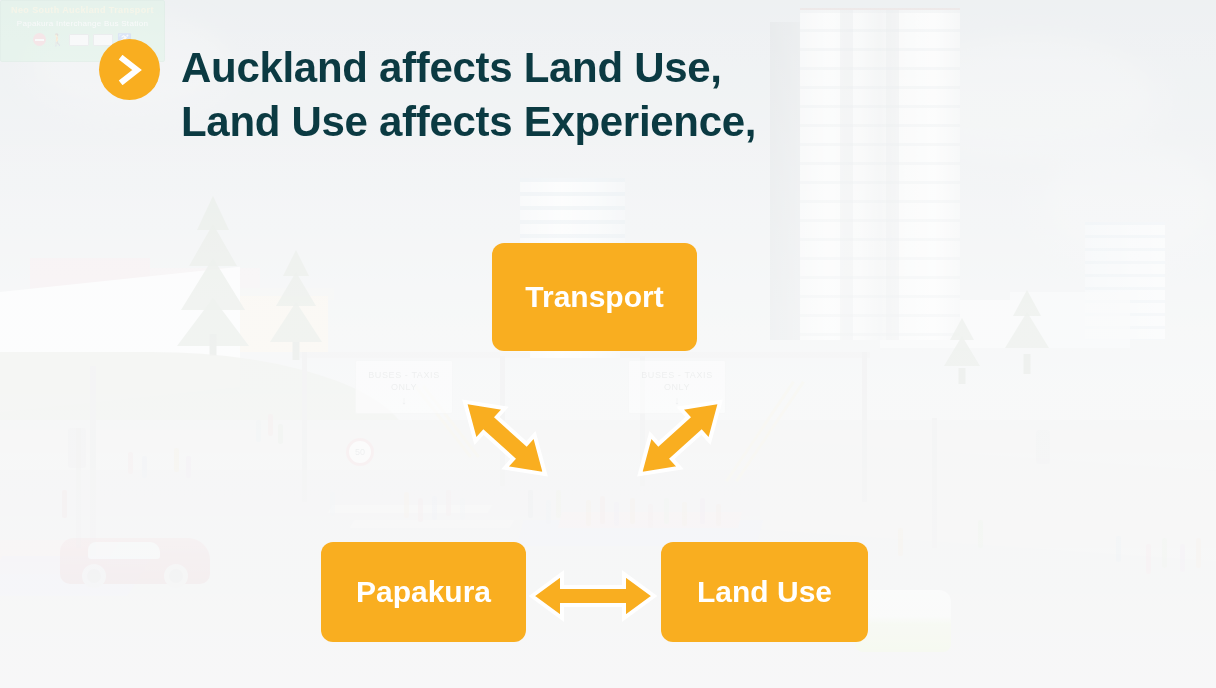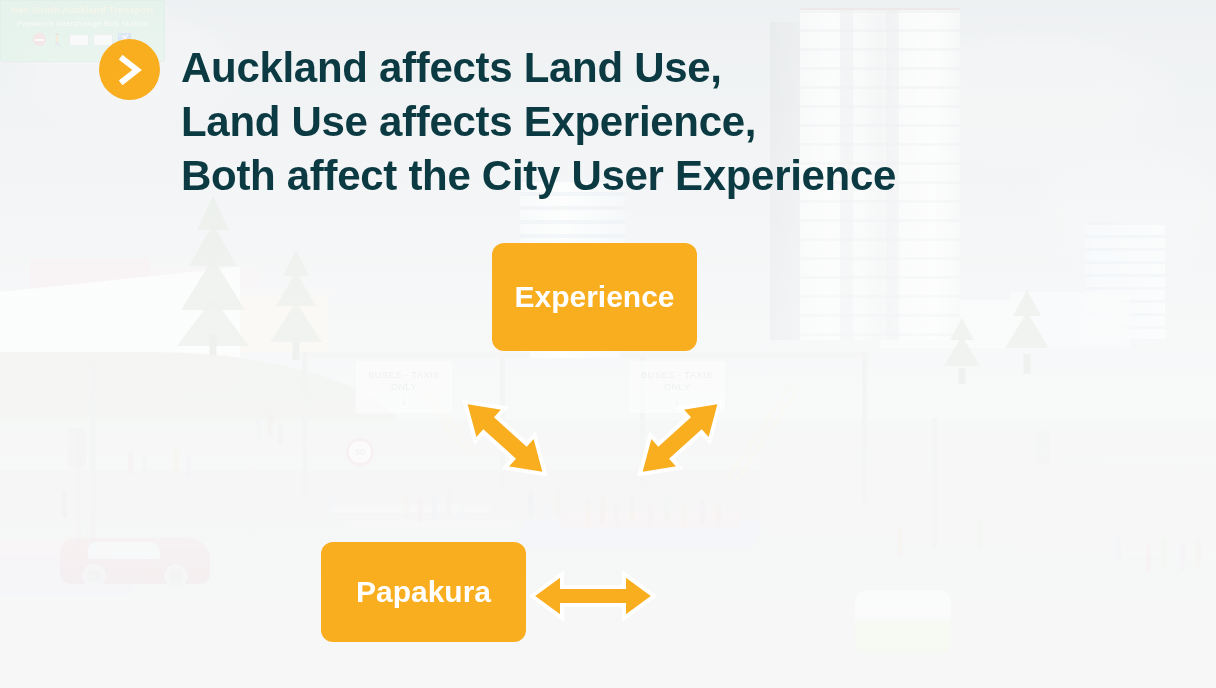--- a/index.html
+++ b/index.html
@@ -276,21 +276,20 @@
 
   <div class="chevron-badge">
     <svg width="26" height="30" viewBox="0 0 26 30" aria-hidden="true">
       <polyline points="6,4 20,15 6,26" fill="none" stroke="#ffffff" stroke-width="6" stroke-linecap="square" stroke-linejoin="miter"></polyline>
     </svg>
   </div>
 
   <div class="title">
     <div>Auckland affects Land Use,</div>
     <div>Land Use affects Experience,</div>
-    <div>Both affect the City User Experience</div>
   </div>
 
   <div class="arrow arr-left">
     <svg width="100" height="120" viewBox="0 0 100 120">
       <g transform="rotate(-48 50 60)">
         <polygon points="50,6 72,40 60,40 60,80 72,80 50,114 28,80 40,80 40,40 28,40" fill="#f9ae20" stroke="#ffffff" stroke-width="4" stroke-linejoin="miter"></polygon>
       </g>
     </svg>
   </div>
 
@@ -303,22 +302,25 @@
   </div>
 
   <div class="arrow arr-mid">
     <svg width="130" height="56" viewBox="0 0 130 56">
       <polygon points="4,28 34,6 34,19 96,19 96,6 126,28 96,50 96,37 34,37 34,50" fill="#f9ae20" stroke="#ffffff" stroke-width="4" stroke-linejoin="miter"></polygon>
     </svg>
   </div>
 
   <div class="box box-cue">
     <div>
-      <div>Experience</div>
+      <div>Transport</div>
     </div>
   </div>
 
   <div class="box box-transport">
     <span>Papakura</span>
   </div>
 
+  <div class="box box-landuse">
+    <span>Land Use</span>
+  </div>
 
 </div>
 
 </body></html>

